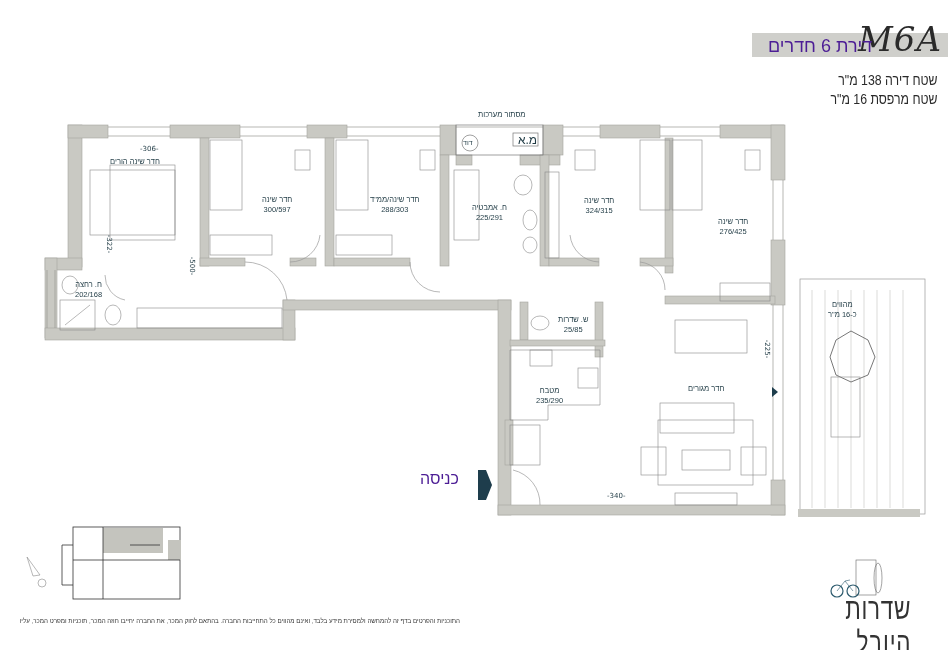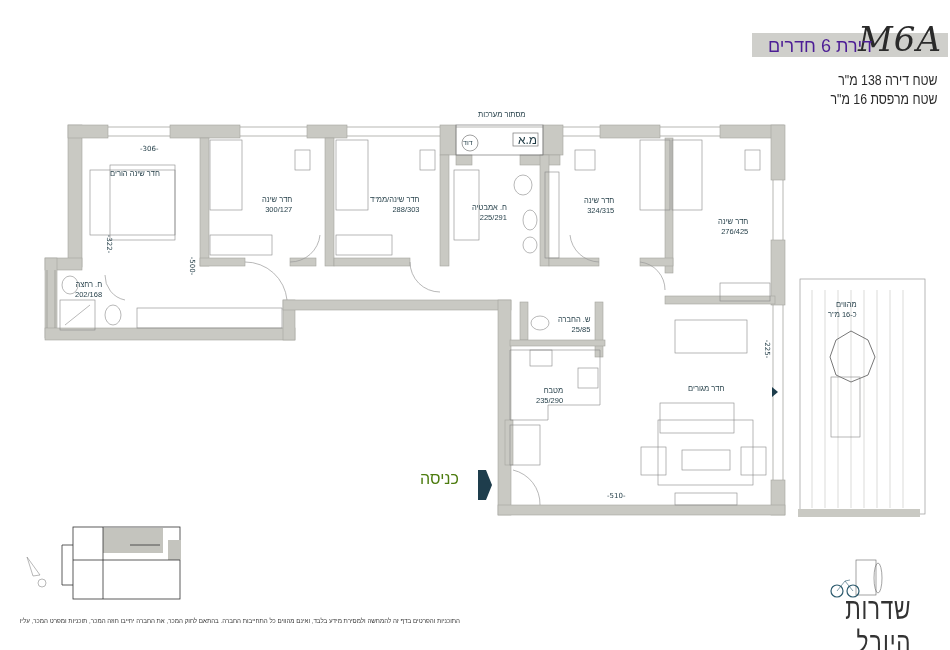--- a/index.html
+++ b/index.html
@@ -2,23 +2,23 @@
 <html><head>
 <meta charset="utf-8">
 <style>
   html, body { margin:0; padding:0; background:#ffffff; }
   body { width:950px; height:650px; position:relative; overflow:hidden; font-family:"DejaVu Sans", sans-serif; }
   .abs { position:absolute; }
   .title-bar { left:752px; top:33px; width:196px; height:24px; background:#cfcfcb; }
   .title-code { position:absolute; right:6px; top:-14px; font-family:"DejaVu Serif", serif; font-style:italic; font-size:34px; color:#2a2a2a; letter-spacing:1px; }
   .title-rooms { position:absolute; left:16px; top:3px; font-family:"Liberation Sans", sans-serif; font-size:18px; color:#4c1d95; direction:rtl; }
   .area-lines { right:12px; top:70px; text-align:right; direction:rtl; font-family:"Liberation Sans", sans-serif; font-size:15px; line-height:19px; color:#2a2a2a; transform:scaleX(0.82); transform-origin:right top; }
-  .lbl { position:absolute; font-family:"Liberation Sans", sans-serif; font-size:7.5px; color:#1f3a44; text-align:right; direction:rtl; white-space:nowrap; line-height:10px; }
+  .lbl { position:absolute; font-family:"Liberation Sans", sans-serif; font-size:7.5px; color:#1f3a44; text-align:center; direction:rtl; white-space:nowrap; line-height:10px; }
   .dim { position:absolute; font-family:"DejaVu Sans", sans-serif; font-size:7px; color:#1f3a44; white-space:nowrap; }
-  .entry-label { left:420px; top:470px; font-family:"Liberation Sans", sans-serif; font-size:16px; color:#4d7c0f; direction:rtl; }
+  .entry-label { left:420px; top:470px; font-family:"Liberation Sans", sans-serif; font-size:16px; color:#4c1d95; direction:rtl; }
   .disclaimer { left:20px; top:617px; width:440px; font-family:"Liberation Sans", sans-serif; font-size:6.2px; color:#333; direction:rtl; white-space:nowrap; overflow:hidden; }
   .brand-name { left:795px; top:592px; font-family:"Liberation Sans", sans-serif; font-size:30px; color:#333; direction:rtl; letter-spacing:1px; transform:scaleX(0.75); transform-origin:left top; }
 </style>
 </head>
 <body>
 
 <div class="abs title-bar">
   <span class="title-code">M6A</span>
   <span class="title-rooms">דירת 6 חדרים</span>
 </div>
@@ -191,27 +191,27 @@
   <g stroke="#666" stroke-width="0.6" fill="none">
     <rect x="856" y="560" width="20" height="35"></rect>
     <ellipse cx="878" cy="578" rx="4" ry="15"></ellipse>
     <circle cx="837" cy="591" r="6" stroke="#2d5b6e" stroke-width="1.2"></circle>
     <circle cx="853" cy="591" r="6" stroke="#2d5b6e" stroke-width="1.2"></circle>
     <path d="M837 591 L 845 581 L 853 591 M 845 581 L 850 580" stroke="#2d5b6e"></path>
   </g>
 </svg>
 
 <div class="dim" style="left:140px;top:145px">-306-</div>
-<div class="lbl" style="left:110px;top:169px">חדר שינה הורים</div>
+<div class="lbl" style="left:110px;top:157px">חדר שינה הורים</div>
 <div class="dim" style="left:100px;top:240px;transform:rotate(90deg)">-322-</div>
 <div class="dim" style="left:183px;top:262px;transform:rotate(90deg)">-500-</div>
 
 <div class="lbl" style="left:262px;top:195px">
   <div>חדר שינה</div>
-  <div>300/127</div>
+  <div>300/597</div>
 </div>
 <div class="lbl" style="left:370px;top:195px">
   <div>חדר שינה/ממ"ד</div>
   <div>288/303</div>
 </div>
 <div class="lbl" style="left:472px;top:203px">
   <div>ח. אמבטיה</div>
   <div>225/291</div>
 </div>
 <div class="lbl" style="left:584px;top:196px">
@@ -220,29 +220,29 @@
 </div>
 <div class="lbl" style="left:718px;top:217px">
   <div>חדר שינה</div>
   <div>276/425</div>
 </div>
 <div class="lbl" style="left:75px;top:280px">
   <div>ח. רחצה</div>
   <div>202/168</div>
 </div>
 <div class="lbl" style="left:558px;top:315px">
-  <div>ש. החברה</div>
+  <div>ש. שדרות</div>
   <div>25/85</div>
 </div>
 <div class="lbl" style="left:536px;top:386px">
   <div>מטבח</div>
   <div>235/290</div>
 </div>
 <div class="lbl" style="left:688px;top:384px">חדר מגורים</div>
-<div class="dim" style="left:607px;top:492px">-510-</div>
+<div class="dim" style="left:607px;top:492px">-340-</div>
 <div class="dim" style="left:758px;top:345px;transform:rotate(90deg)">-225-</div>
 <div class="lbl" style="left:828px;top:300px">
   <div>מהווים</div>
   <div>כ-16 מ"ר</div>
 </div>
 <div class="lbl" style="left:478px;top:110px">מסתור מערכות</div>
 <div class="lbl" style="left:518px;top:135px;font-size:12px">מ.א</div>
 <div class="lbl" style="left:463px;top:138px;font-size:7px">דוד</div>
 
 <div class="abs entry-label">כניסה</div>

